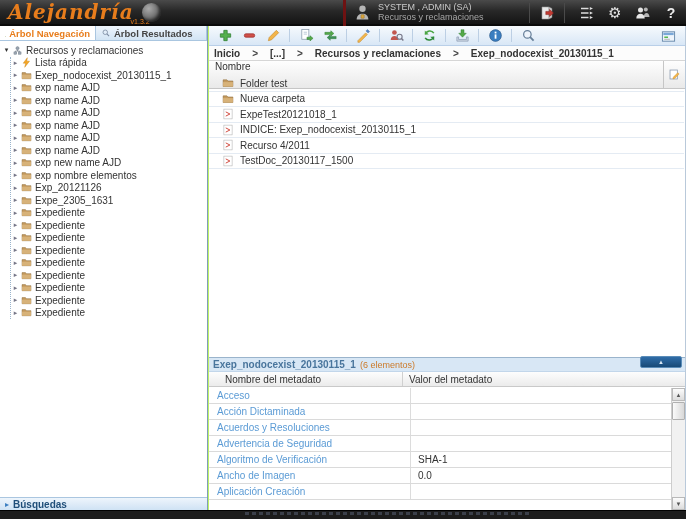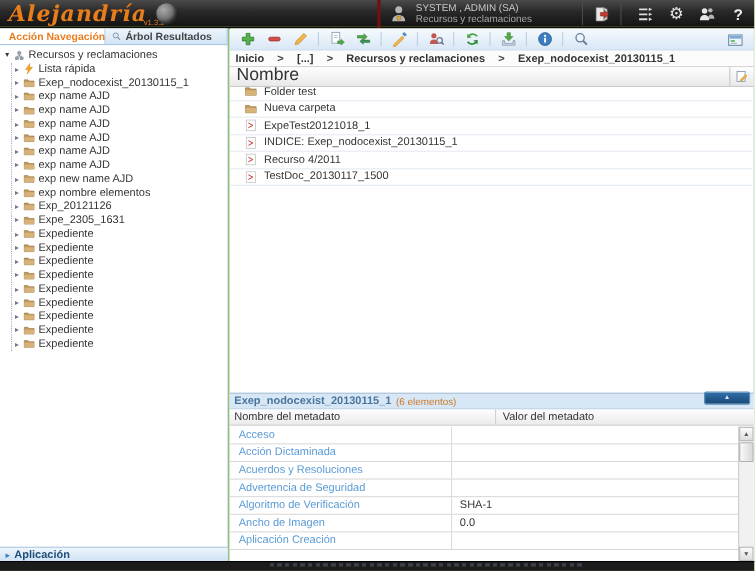--- a/index.html
+++ b/index.html
@@ -62,24 +62,24 @@
   .tbtn{width:20px;height:18px;display:flex;align-items:center;justify-content:center;margin:0 2px;border-radius:2px}
   .tbtn svg{width:15px;height:15px;display:block}
   .tsep{width:1px;height:13px;background:#bccfe4;margin:0 4px}
   .toolbar-right{position:absolute;right:5px;top:1px}
 
   .breadcrumb{position:absolute;top:20px;left:0;right:0;height:14px;background:#fcfcfc;
     display:flex;align-items:center;gap:12px;padding-left:5px;
     font-size:10px;font-weight:bold;color:#333;white-space:nowrap}
   .csep{color:#444}
 
-  .list-header{position:absolute;top:34px;left:0;right:0;height:19px;
+  .list-header{position:absolute;top:34px;left:0;right:0;height:29px;
     background:linear-gradient(#fefefe,#e9e9e9);
     border-top:1px solid #d6d6d6;border-bottom:1px solid #c6c6c6;
-    display:flex;align-items:flex-end;font-size:16px;color:#333;padding-left:6px}
+    display:flex;align-items:flex-start;font-size:10px;color:#333;padding-left:6px}
   .lh-edit{position:absolute;right:0;top:0;bottom:0;width:22px;border-left:1px solid #c6c6c6;
     display:flex;align-items:center;justify-content:center}
   .lh-edit svg{width:13px;height:13px}
 
   .file-list{position:absolute;top:50px;left:0;right:1px}
   .file-row{display:flex;align-items:center;height:15.5px;border-bottom:1px solid #e4ebf3;
     font-size:10px;color:#333;padding-left:13px;gap:6px;white-space:nowrap}
   .f-icn{width:12px;height:12px;flex:none}
   .f-icn svg{width:12px;height:12px;display:block}
 
@@ -87,21 +87,21 @@
   .meta-panel{position:absolute;left:0;right:0;bottom:0;height:153px;border-top:1px solid #9ab4cc;background:#fff}
   .meta-title{height:14px;background:#d8e7f5;display:flex;align-items:center;gap:4px;
     padding-left:4px;position:relative;border-bottom:1px solid #c2d6ea}
   .mt-t{font-size:10px;font-weight:bold;color:#49759c}
   .mt-c{font-size:9px;color:#cc7a29}
   .collapse-btn{position:absolute;right:3px;top:-2px;width:42px;height:12px;
     background:linear-gradient(#2f6da8,#184a77);border:1px solid #5a8cb8;border-radius:2px;
     color:#dce9f5;font-size:6px;display:flex;align-items:center;justify-content:center}
   .meta-cols{height:15px;background:linear-gradient(#fdfdfd,#ebebeb);
     border-bottom:1px solid #c9c9c9;display:flex;align-items:center;font-size:10px;color:#333}
-  .mc1{width:242px;padding-left:4px;border-right:1px solid #d0d0d0;height:100%;display:flex;align-items:center}
+  .mc1{width:194px;padding-left:16px;border-right:1px solid #d0d0d0;height:100%;display:flex;align-items:center}
   .mc2{padding-left:6px}
   .meta-rows{position:absolute;top:30px;bottom:0;left:0;right:14px;overflow:hidden}
   .meta-row{display:flex;height:16px;align-items:stretch;border-bottom:1px solid #dadada;font-size:10px}
   .m-name{width:202px;padding-left:8px;color:#5b9bd5;border-right:1px solid #dcdcdc;display:flex;align-items:center}
   .m-val{padding-left:7px;color:#333;display:flex;align-items:center}
   .meta-scroll{position:absolute;top:30px;bottom:0;right:0;width:14px;background:#f1f1f1;border-left:1px solid #cdcdcd}
   .sc-btn{position:absolute;left:0;right:0;height:13px;background:linear-gradient(#fcfcfc,#dcdcdc);
     border:1px solid #b9b9b9;display:flex;align-items:center;justify-content:center;font-size:6px;color:#555}
   .sc-up{top:0}.sc-down{bottom:0}
   .sc-thumb{position:absolute;left:0;right:0;top:14px;height:18px;
@@ -172,21 +172,21 @@
     <div class="tabs" data-name="sidebar-tabs">
       <div class="tab tab-active" data-name="tab-arbol-navegacion">
         <span class="icn" data-name="tree-icon">
           <svg viewBox="0 0 16 16">
               <rect x="2" y="2" width="4" height="3.4" fill="#e8a33d" stroke="#a06a1a" stroke-width="0.5"></rect>
               <rect x="9" y="6" width="4" height="3.4" fill="#67b14f" stroke="#3f7a2e" stroke-width="0.5"></rect>
               <rect x="2" y="10.5" width="4" height="3.4" fill="#67b14f" stroke="#3f7a2e" stroke-width="0.5"></rect>
               <path d="M6 3.7h5v4M6 12.2h3V9.4" stroke="#888" fill="none"></path>
             </svg>
         </span>
-        <span data-name="tab-label">Acción Navegación</span>
+        <span data-name="tab-label">Árbol Navegación</span>
       </div>
       <div class="tab tab-inactive" data-name="tab-arbol-resultados">
         <span class="icn" data-name="search-icon">
           <svg viewBox="0 0 16 16">
               <circle cx="6.8" cy="6.8" r="3.6" fill="none" stroke="#7a8aa0" stroke-width="1.3"></circle>
               <path d="M9.5 9.5l3.4 3.4" stroke="#7a8aa0" stroke-width="1.7"></path>
             </svg>
         </span>
         <span data-name="tab-label">Árbol Resultados</span>
       </div>
@@ -411,21 +411,21 @@
                 <path d="M1.5 3.8h5L8 5.3h6.5v7.4h-13z" fill="#c49a5e" stroke="#8a6a3a" stroke-width="0.7"></path>
                 <path d="M1.5 6.8h13v5.9h-13z" fill="#d7b279"></path>
               </svg>
             </span>
             <span class="tlabel" data-name="tree-item-label">Expediente</span>
           </div>
         </div>
       </div>
     <div class="busquedas" data-name="sidebar-section-busquedas">
       <span class="b-arrow" data-name="expand-arrow-icon">▸</span>
-      <span data-name="busquedas-label">Aplicación</span>
+      <span data-name="busquedas-label">Búsquedas</span>
     </div>
   </div>
 
   <div class="main" data-name="main-area">
     <div class="toolbar" data-name="main-toolbar">
       <div class="tbtn" data-name="add-button">
           <svg viewBox="0 0 16 16">
             <path d="M6.2 2.5h3.6v3.7h3.7v3.6H9.8v3.7H6.2V9.8H2.5V6.2h3.7z" fill="#55b04e" stroke="#2e7d32" stroke-width="0.8"></path>
           </svg>
         </div>

